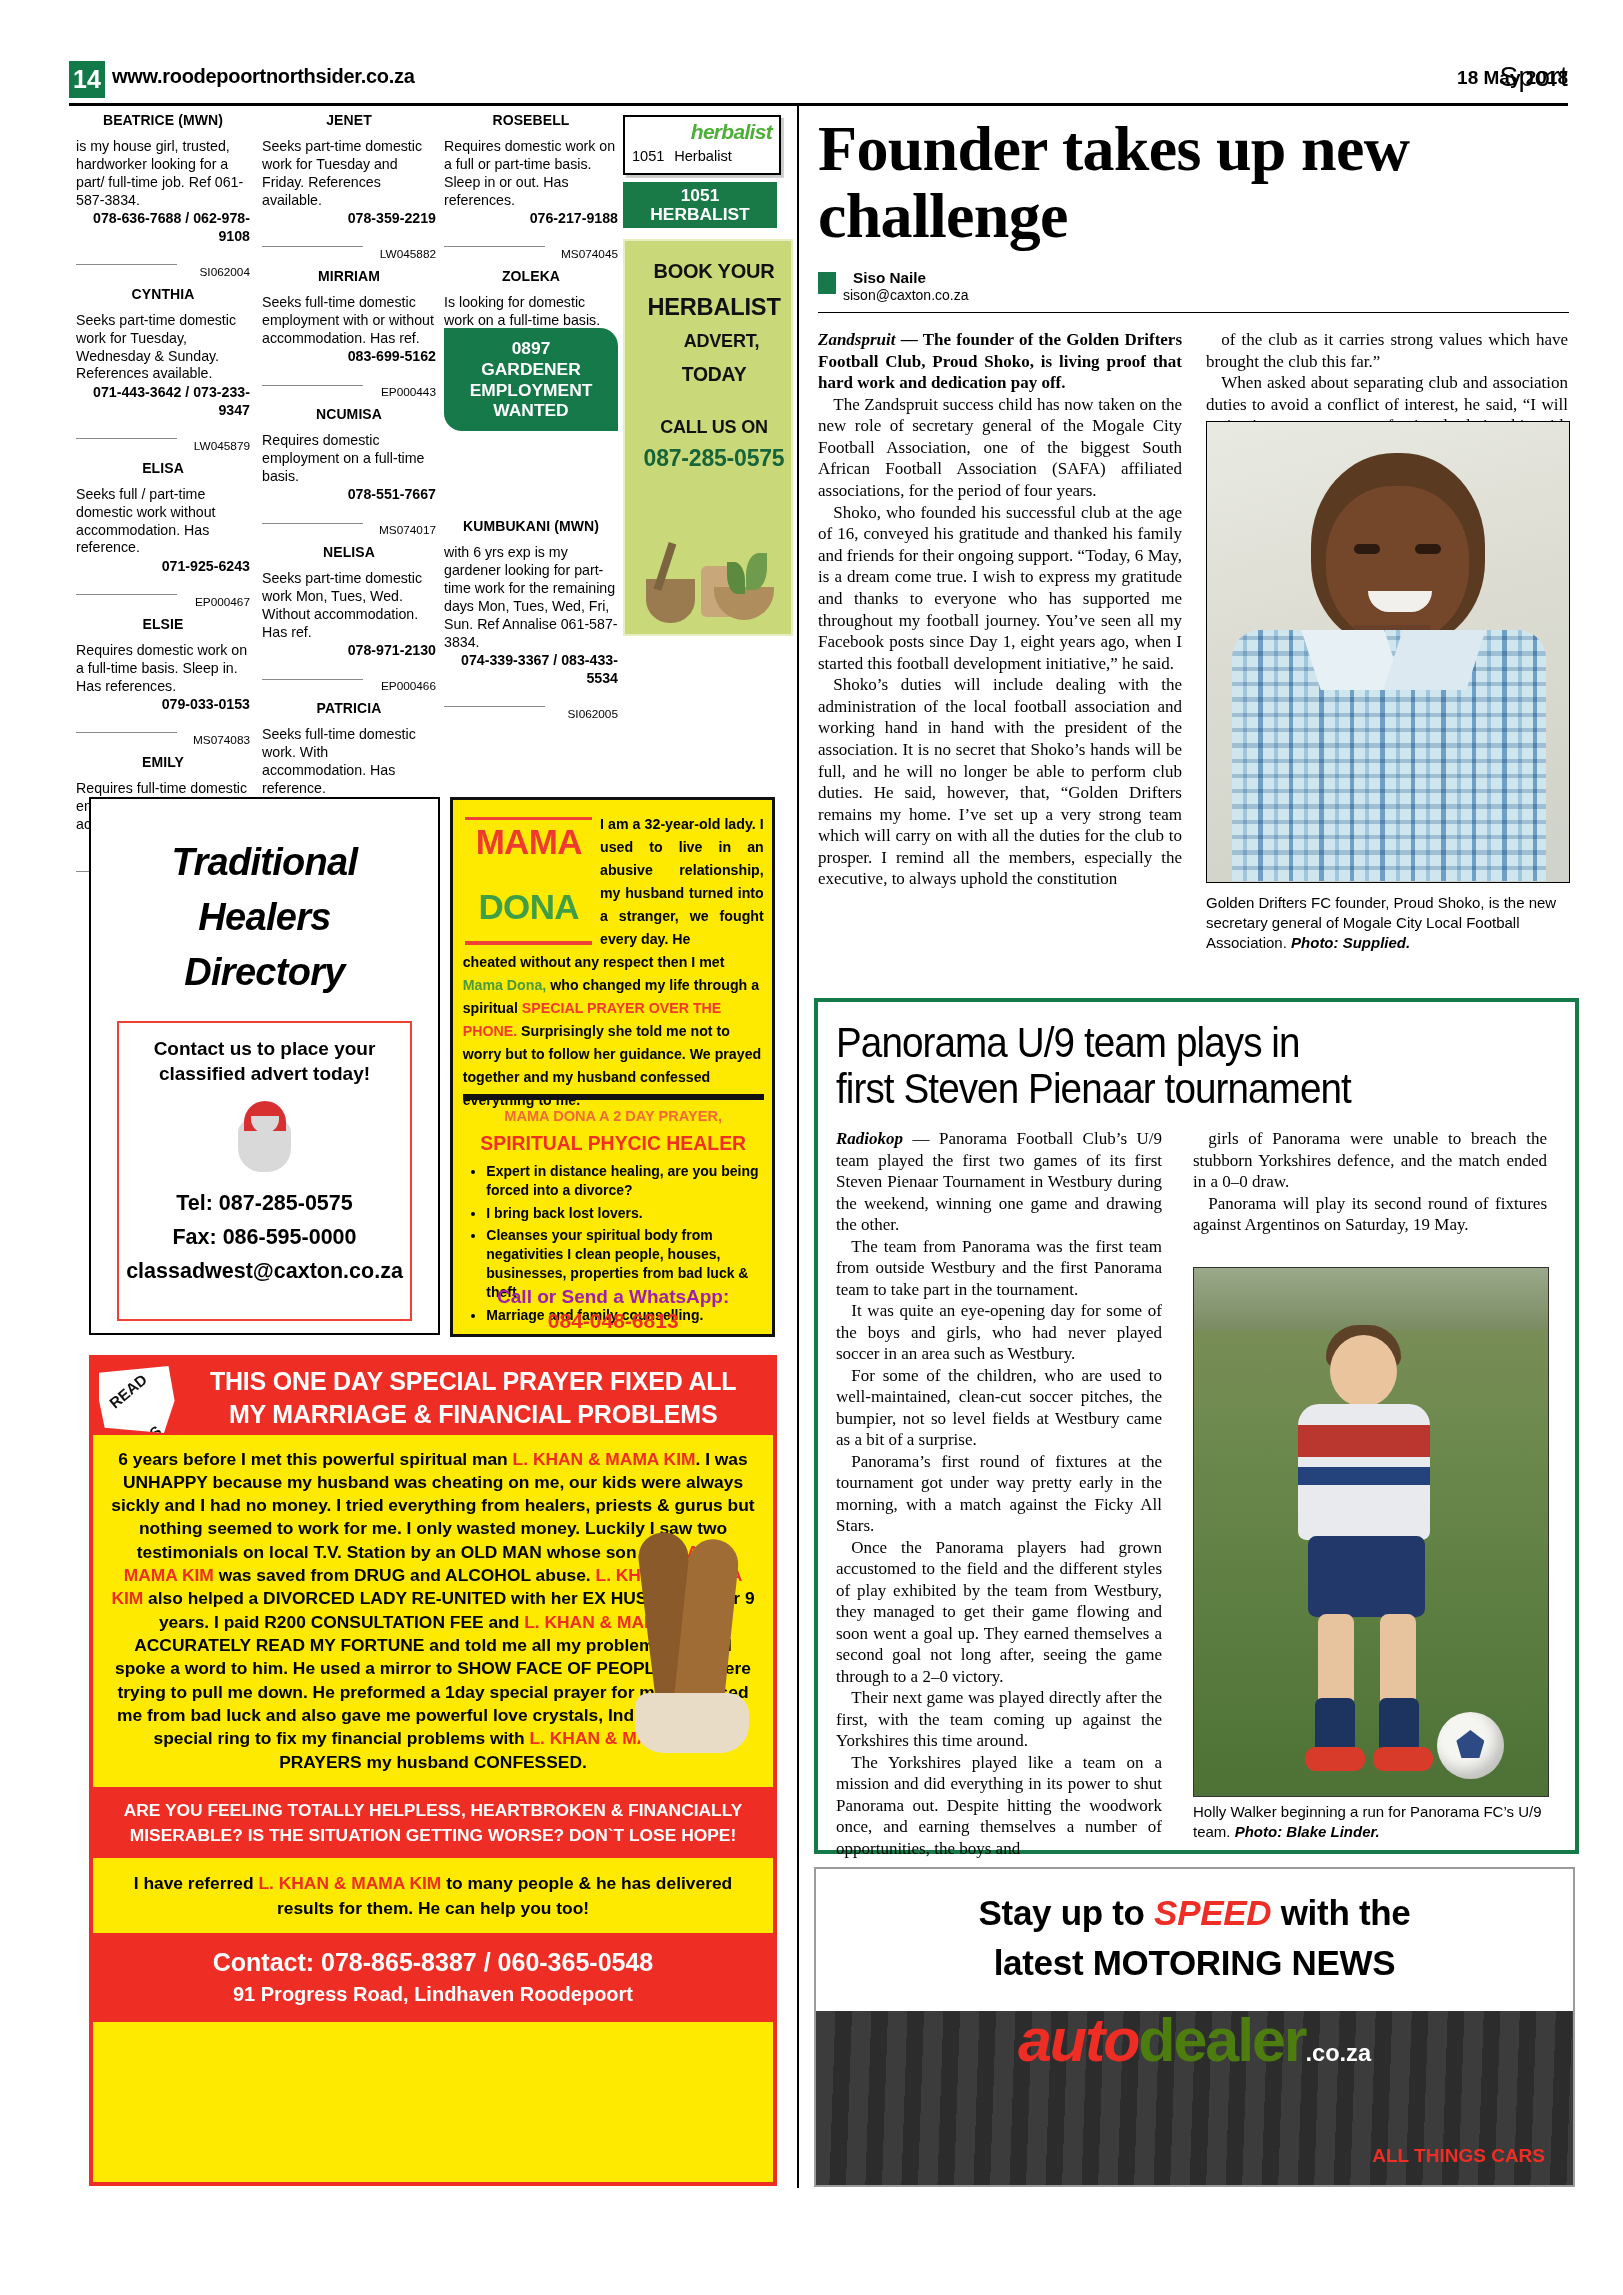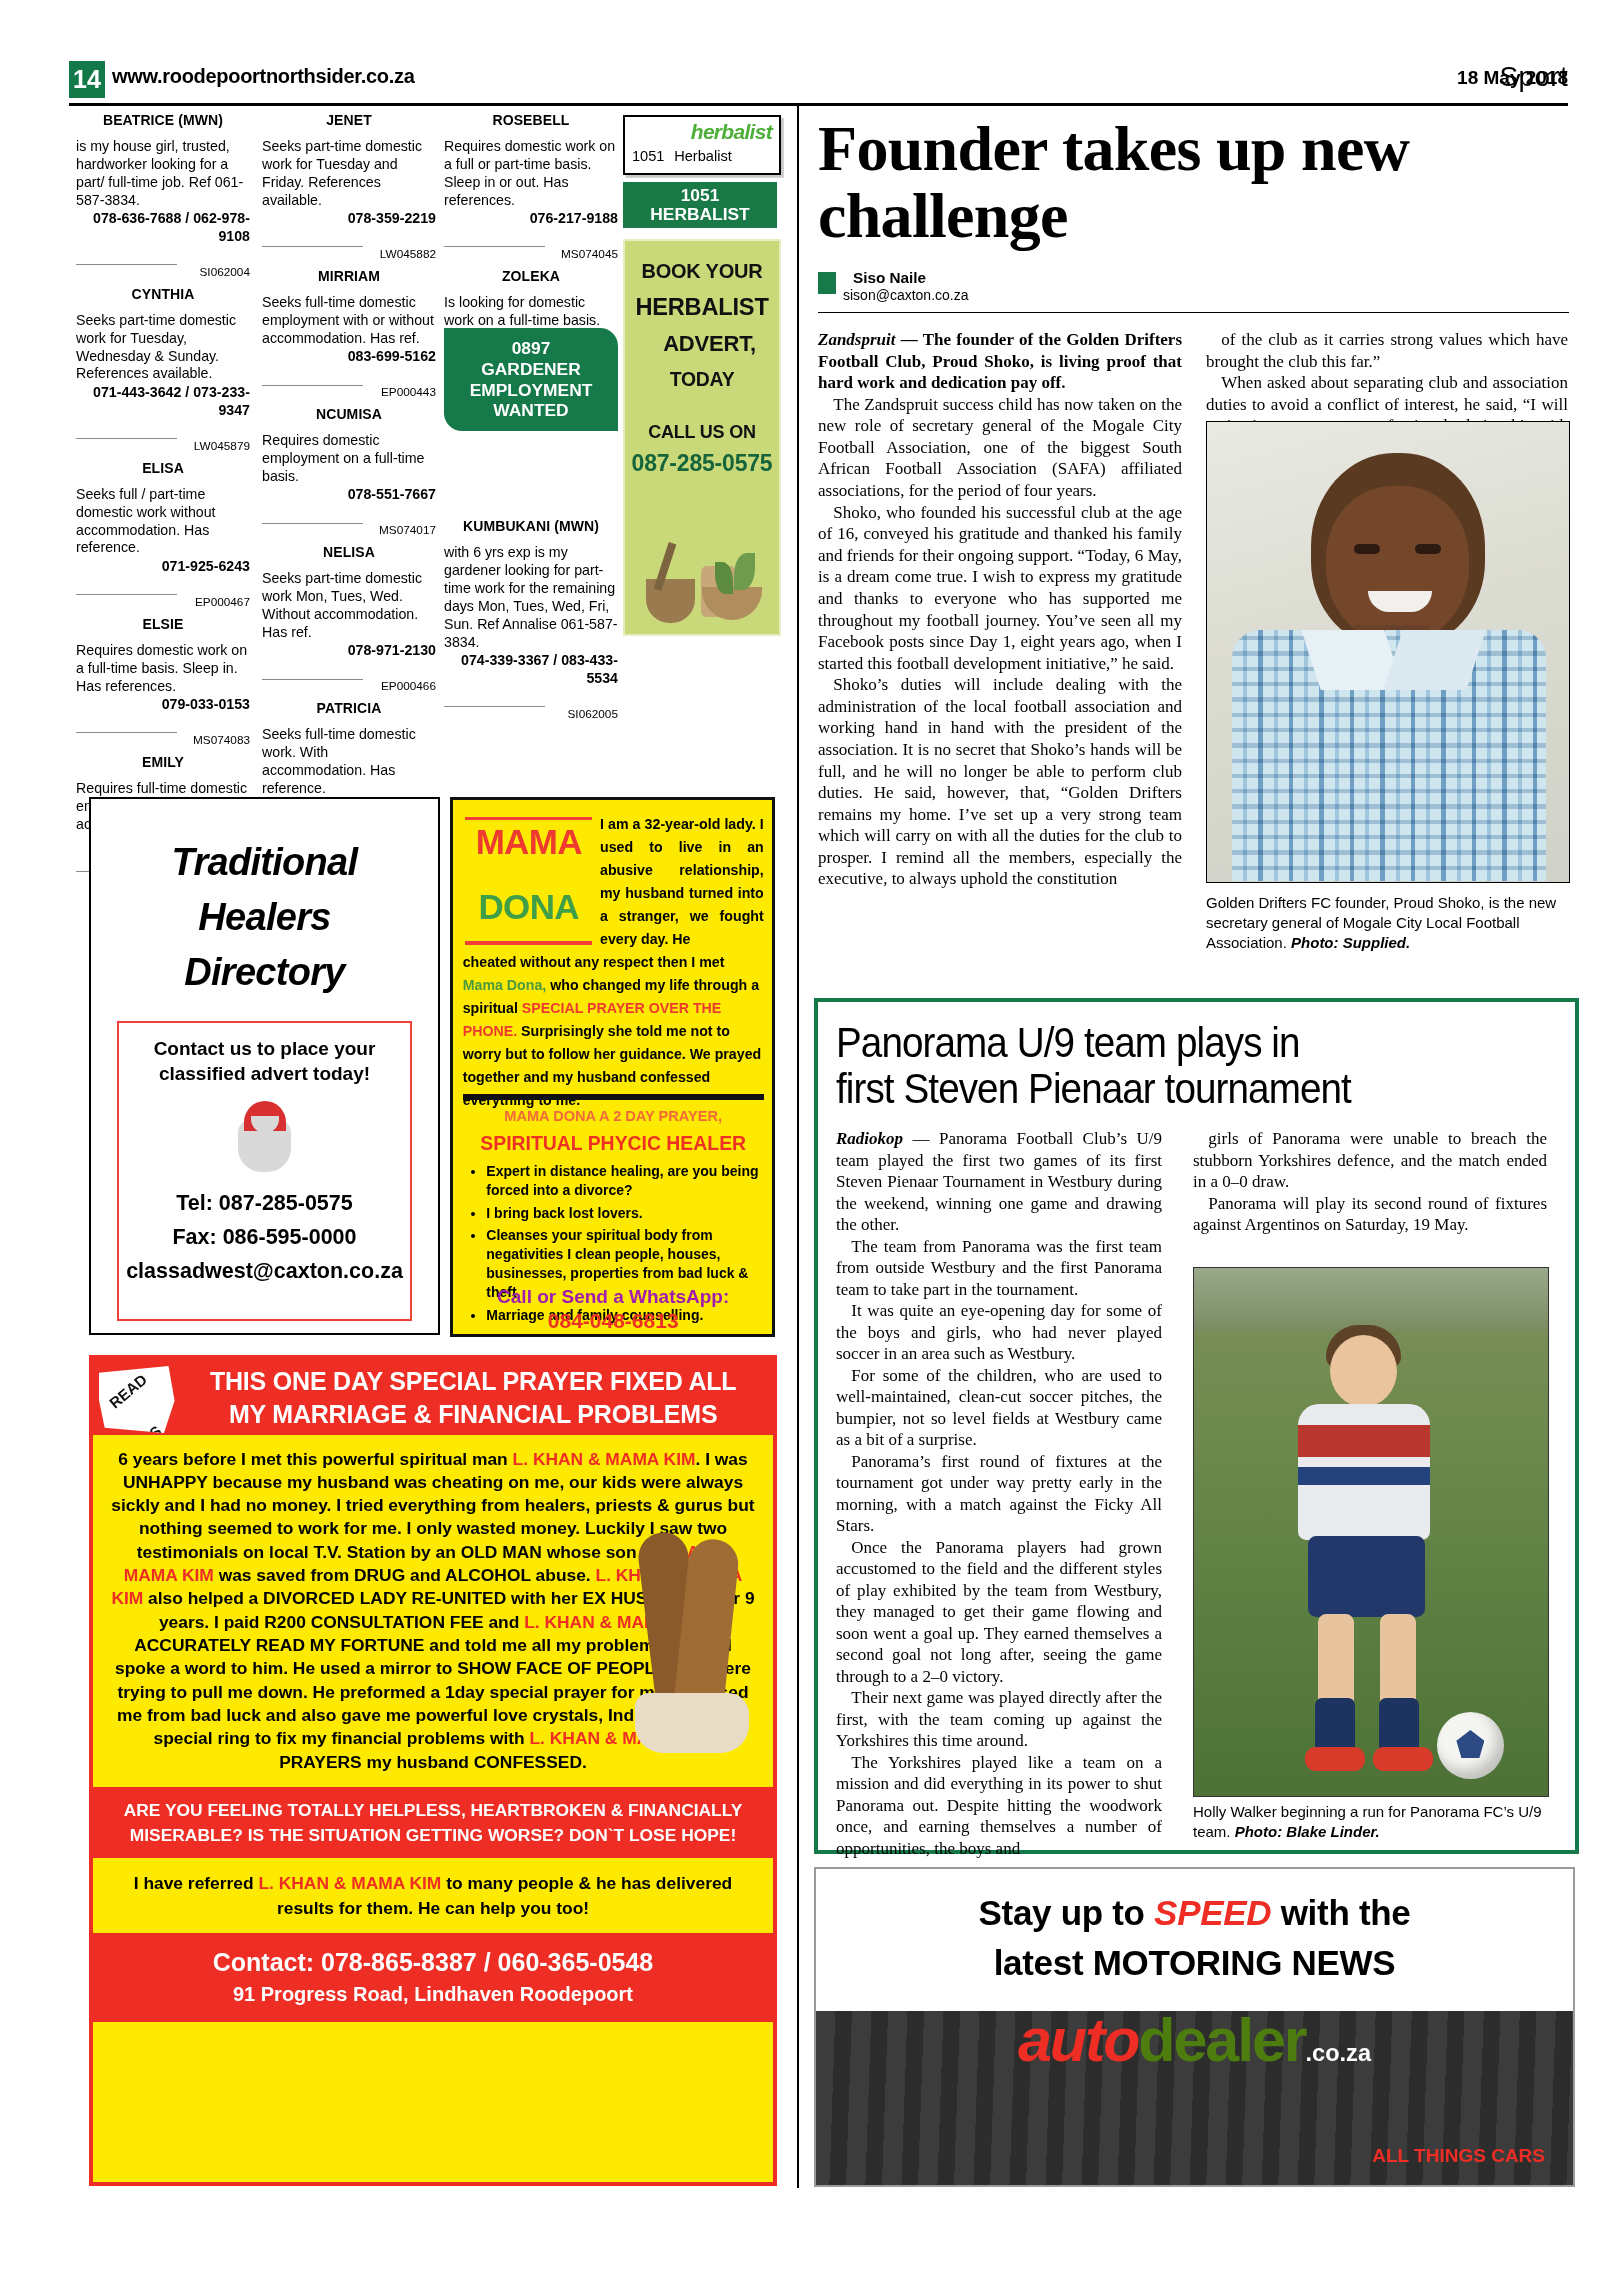--- a/index.html
+++ b/index.html
@@ -35,25 +35,25 @@
   .herbBox{position:absolute;left:623px;top:115px;width:154px;height:56px;border:2.1px solid #000;background:#fff;
            box-shadow:2.8px 2.8px 0 #c9c9c9;}
   .herbBox .logo{position:absolute;right:7px;top:2.8px;font-style:italic;font-weight:bold;font-size:21px;color:#4caf37;
                  letter-spacing:-0.7px;font-family:"Liberation Sans",sans-serif;}
   .herbBox .sub{position:absolute;left:7px;top:30.5px;font-size:14.6px;}
   .herbBox .sub b{font-weight:400;margin-right:9.7px;}
 
   .greenBar{position:absolute;left:623px;top:182px;width:154px;height:46px;background:#1a7a47;color:#fff;
             display:flex;flex-direction:column;align-items:center;justify-content:center;font-weight:bold;font-size:17.4px;line-height:1.12;}
 
-  .bookBox{position:absolute;left:623px;top:239px;width:154px;height:393px;background:#c9d97a;border:2.8px solid #e6eec0;}
+  .bookBox{position:absolute;left:623px;top:239px;width:154px;height:393px;background:#c9d97a;border:2.8px solid #e6eec0;padding-left:12px;}
   .bookBox .ln{text-align:center;font-weight:bold;color:#111;letter-spacing:-0.2px;}
   .bookBox .l1{margin-top:19.4px;font-size:20px;}
   .bookBox .l2{margin-top:11px;font-size:23.6px;}
-  .bookBox .l3{margin-top:9.7px;font-size:22px;margin-left:15px;}
+  .bookBox .l3{margin-top:9.7px;font-size:18px;margin-left:15px;}
   .bookBox .l4{margin-top:11px;font-size:19.4px;font-weight:600;}
   .bookBox .l5{margin-top:30.5px;font-size:18px;font-weight:600;}
   .bookBox .l6{margin-top:7px;font-size:23px;color:#16643a;}
   .bookBox .artwork{position:absolute;left:0;right:0;bottom:0;height:174px;overflow:hidden;}
   .bookBox .artwork .mortar{position:absolute;left:21px;bottom:11px;width:49px;height:44px;background:#9a7b4f;border-radius:0 0 23.6px 23.6px;}
   .bookBox .artwork .pestle{position:absolute;left:36px;bottom:43px;width:8.3px;height:49px;background:#7d6440;transform:rotate(18deg);}
   .bookBox .artwork .bowl{position:absolute;right:16.7px;bottom:14px;width:60px;height:33px;background:#b08d5c;border-radius:0 0 32px 32px;}
   .bookBox .artwork .leaf{position:absolute;right:23.6px;bottom:44px;width:21px;height:37px;background:#6f9b4d;border-radius:60% 0 60% 0;}
   .bookBox .artwork .leaf2{position:absolute;right:46px;bottom:40px;width:18px;height:32px;background:#5c8a3f;border-radius:0 60% 0 60%;}
   .bookBox .artwork .jar{position:absolute;left:76px;bottom:16.7px;width:35px;height:51px;background:#c8a87a;border-radius:5.6px;}

